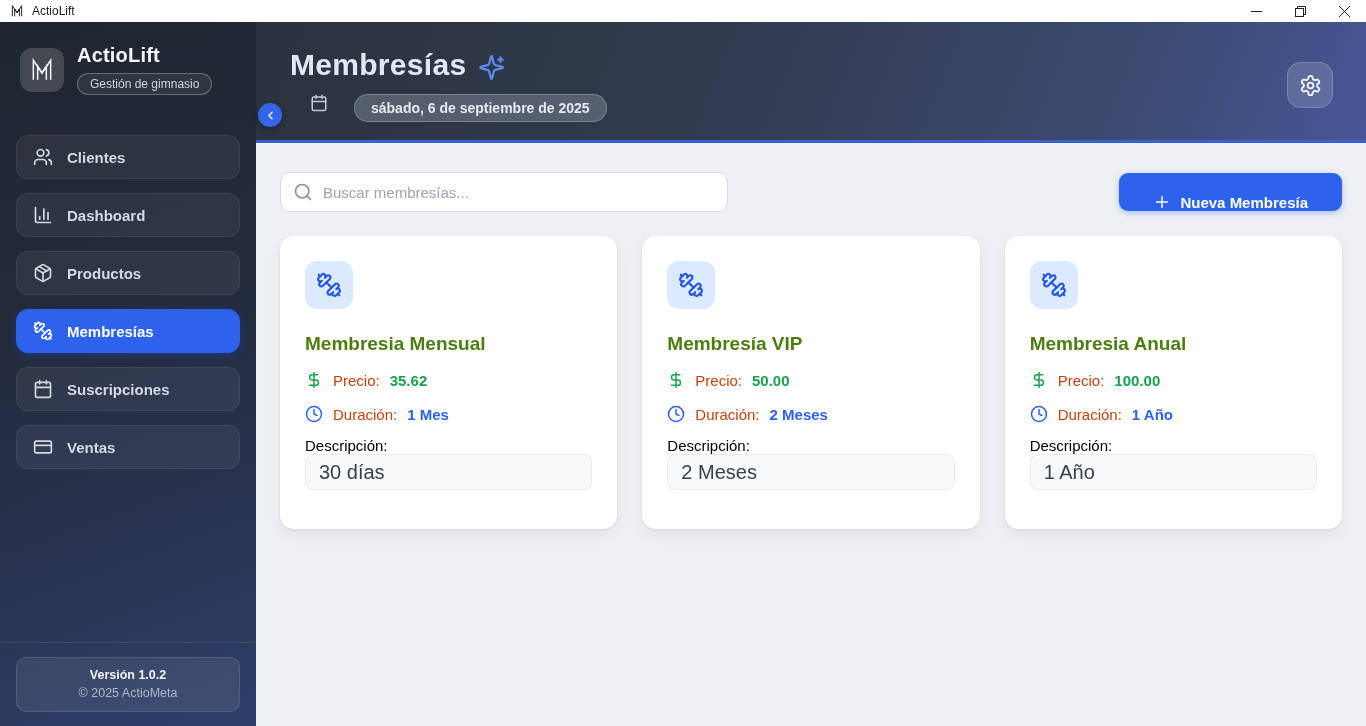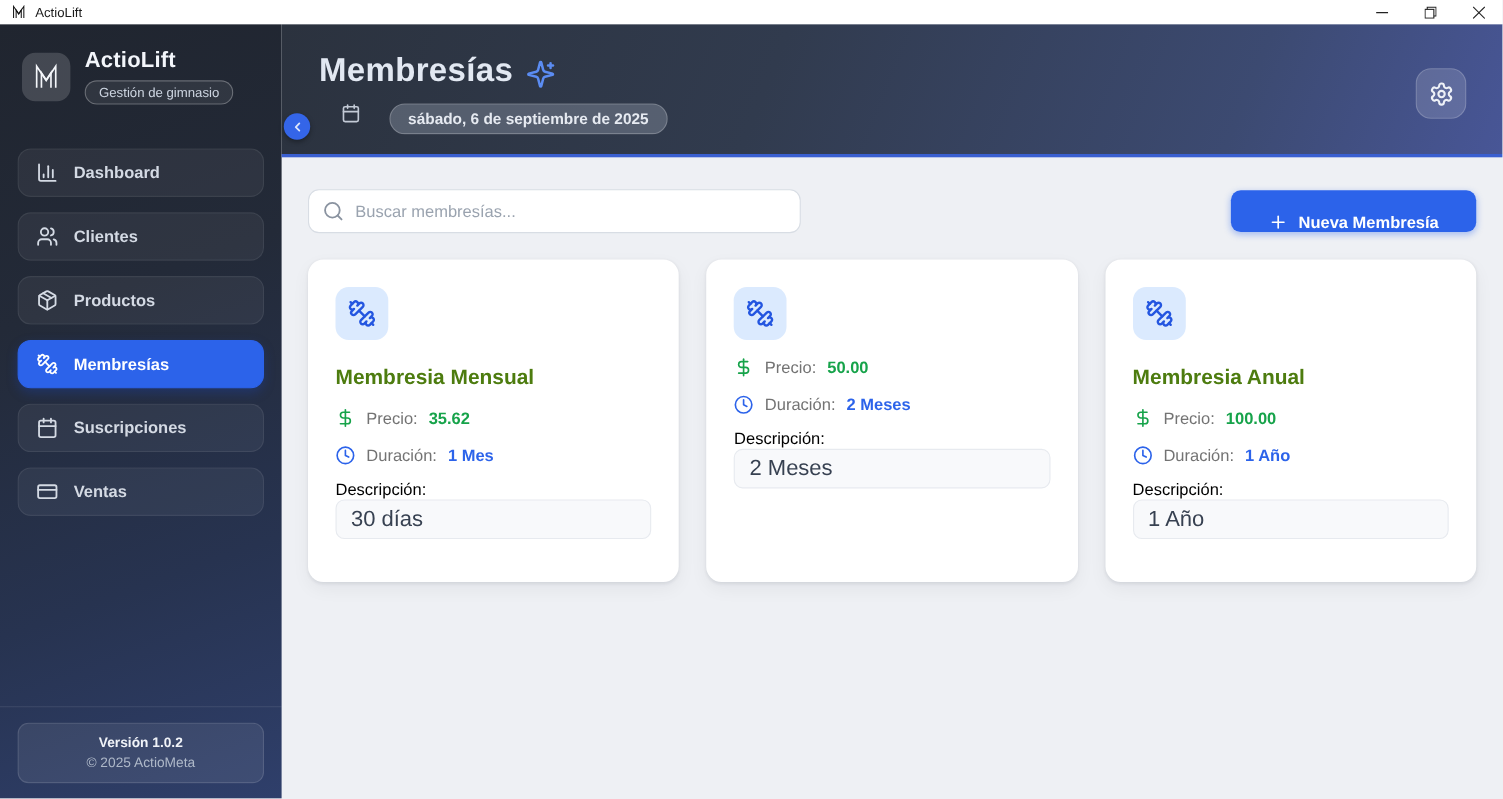--- a/index.html
+++ b/index.html
@@ -122,21 +122,21 @@
   }
   .card-actions { display:flex; gap:13px; margin-top:15px; }
   .icon-btn { background:none; border:none; padding:0; cursor:pointer; }
   .edit-ic { width:21px; height:21px; color:#3b6ef0; }
   .trash-ic { width:20px; height:20px; color:#dc2626; }
   .card-title { margin-top:24px; font-size:19px; font-weight:700; color:#4d7c0f; }
   .meta-row { display:flex; align-items:center; gap:10px; margin-top:16px; font-size:15px; }
   .meta-ic { width:18px; height:18px; }
   .meta-ic.green { color:#16a34a; }
   .meta-ic.blue { color:#2c63ea; }
-  .meta-label { color:#737373; }
+  .meta-label { color:#c2410c; }
   .meta-value { font-weight:700; }
   .meta-value.green { color:#16a34a; }
   .meta-value.blue { color:#2c63ea; }
   .desc-label { margin-top:14px; font-size:15px; color:#000000; font-weight:500; }
   .desc-box {
     height:36px; background:#f8f9fb; border:1px solid #e7eaef;
     border-radius:8px; display:flex; align-items:center; padding:0 13px;
     font-size:20px; color:#374151;
   }
 </style>
@@ -185,38 +185,38 @@
       <div>
         <div class="brand-name">ActioLift</div>
         <span class="brand-badge">Gestión de gimnasio</span>
       </div>
     </div>
 
     <nav class="nav">
       <div class="nav-item">
         <span class="ic">
           <svg viewBox="0 0 24 24" fill="none" stroke="currentColor" stroke-width="2" stroke-linecap="round" stroke-linejoin="round">
+              <path d="M16 21v-2a4 4 0 0 0-4-4H6a4 4 0 0 0-4 4v2"></path>
+              <circle cx="9" cy="7" r="4"></circle>
+              <path d="M22 21v-2a4 4 0 0 0-3-3.87"></path>
+              <path d="M16 3.13a4 4 0 0 1 0 7.75"></path>
+            </svg>
+        </span>
+        <span>Clientes</span>
+      </div>
+      <div class="nav-item">
+        <span class="ic">
+          <svg viewBox="0 0 24 24" fill="none" stroke="currentColor" stroke-width="2" stroke-linecap="round" stroke-linejoin="round">
               <path d="M3 3v16a2 2 0 0 0 2 2h16"></path>
               <path d="M18 17V9"></path>
               <path d="M13 17V5"></path>
               <path d="M8 17v-3"></path>
             </svg>
         </span>
         <span>Dashboard</span>
-      </div>
-      <div class="nav-item">
-        <span class="ic">
-          <svg viewBox="0 0 24 24" fill="none" stroke="currentColor" stroke-width="2" stroke-linecap="round" stroke-linejoin="round">
-              <path d="M16 21v-2a4 4 0 0 0-4-4H6a4 4 0 0 0-4 4v2"></path>
-              <circle cx="9" cy="7" r="4"></circle>
-              <path d="M22 21v-2a4 4 0 0 0-3-3.87"></path>
-              <path d="M16 3.13a4 4 0 0 1 0 7.75"></path>
-            </svg>
-        </span>
-        <span>Clientes</span>
       </div>
       <div class="nav-item">
         <span class="ic">
           <svg viewBox="0 0 24 24" fill="none" stroke="currentColor" stroke-width="2" stroke-linecap="round" stroke-linejoin="round">
               <path d="m7.5 4.27 9 5.15"></path>
               <path d="M21 8a2 2 0 0 0-1-1.73l-7-4a2 2 0 0 0-2 0l-7 4A2 2 0 0 0 3 8v8a2 2 0 0 0 1 1.73l7 4a2 2 0 0 0 2 0l7-4A2 2 0 0 0 21 16Z"></path>
               <path d="m3.3 7 8.7 5 8.7-5"></path>
               <path d="M12 22V12"></path>
             </svg>
         </span>
@@ -408,20 +408,21 @@
                       <path d="M3 6h18"></path>
                       <path d="M19 6v14c0 1-1 2-2 2H7c-1 0-2-1-2-2V6"></path>
                       <path d="M8 6V4c0-1 1-2 2-2h4c1 0 2 1 2 2v2"></path>
                       <line x1="10" x2="10" y1="11" y2="17"></line>
                       <line x1="14" x2="14" y1="11" y2="17"></line>
                     </svg>
                 </span>
               </button>
             </div>
           </div>
+          <h3 class="card-title">Membresía VIP</h3>
           <div class="meta-row">
             <span class="meta-ic green">
               <svg viewBox="0 0 24 24" fill="none" stroke="currentColor" stroke-width="2" stroke-linecap="round" stroke-linejoin="round">
                   <line x1="12" x2="12" y1="2" y2="22"></line>
                   <path d="M17 5H9.5a3.5 3.5 0 0 0 0 7h5a3.5 3.5 0 0 1 0 7H6"></path>
                 </svg>
             </span>
             <span class="meta-label">Precio:</span>
             <span class="meta-value green">50.00</span>
           </div>

